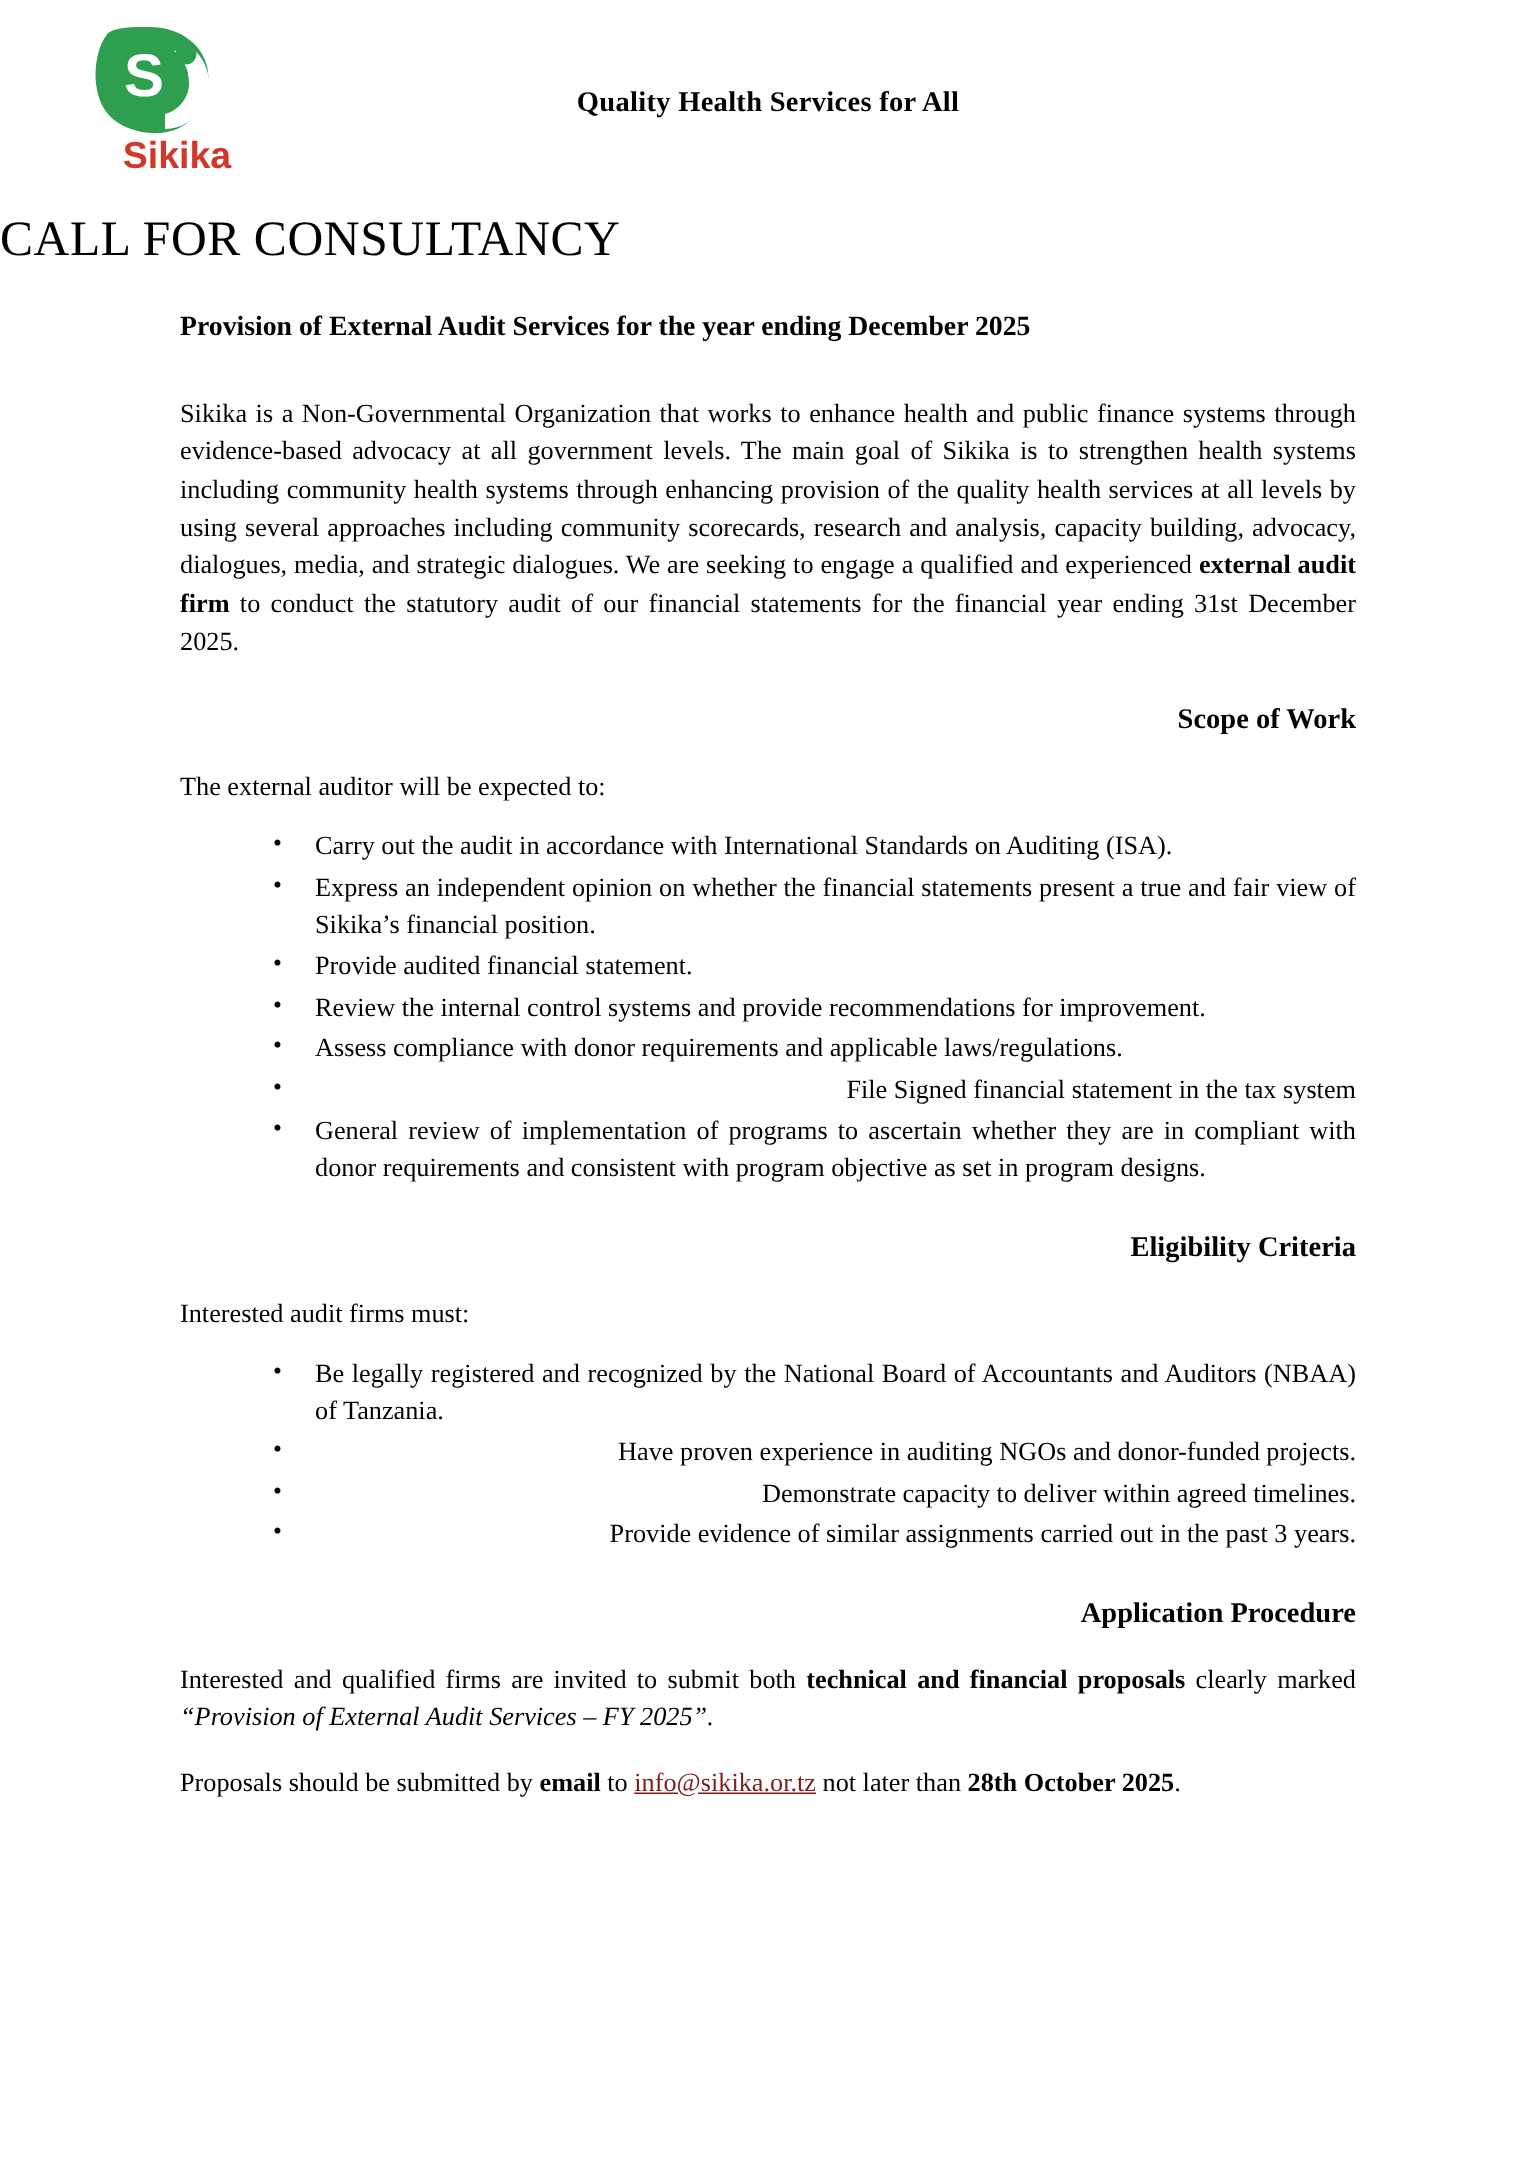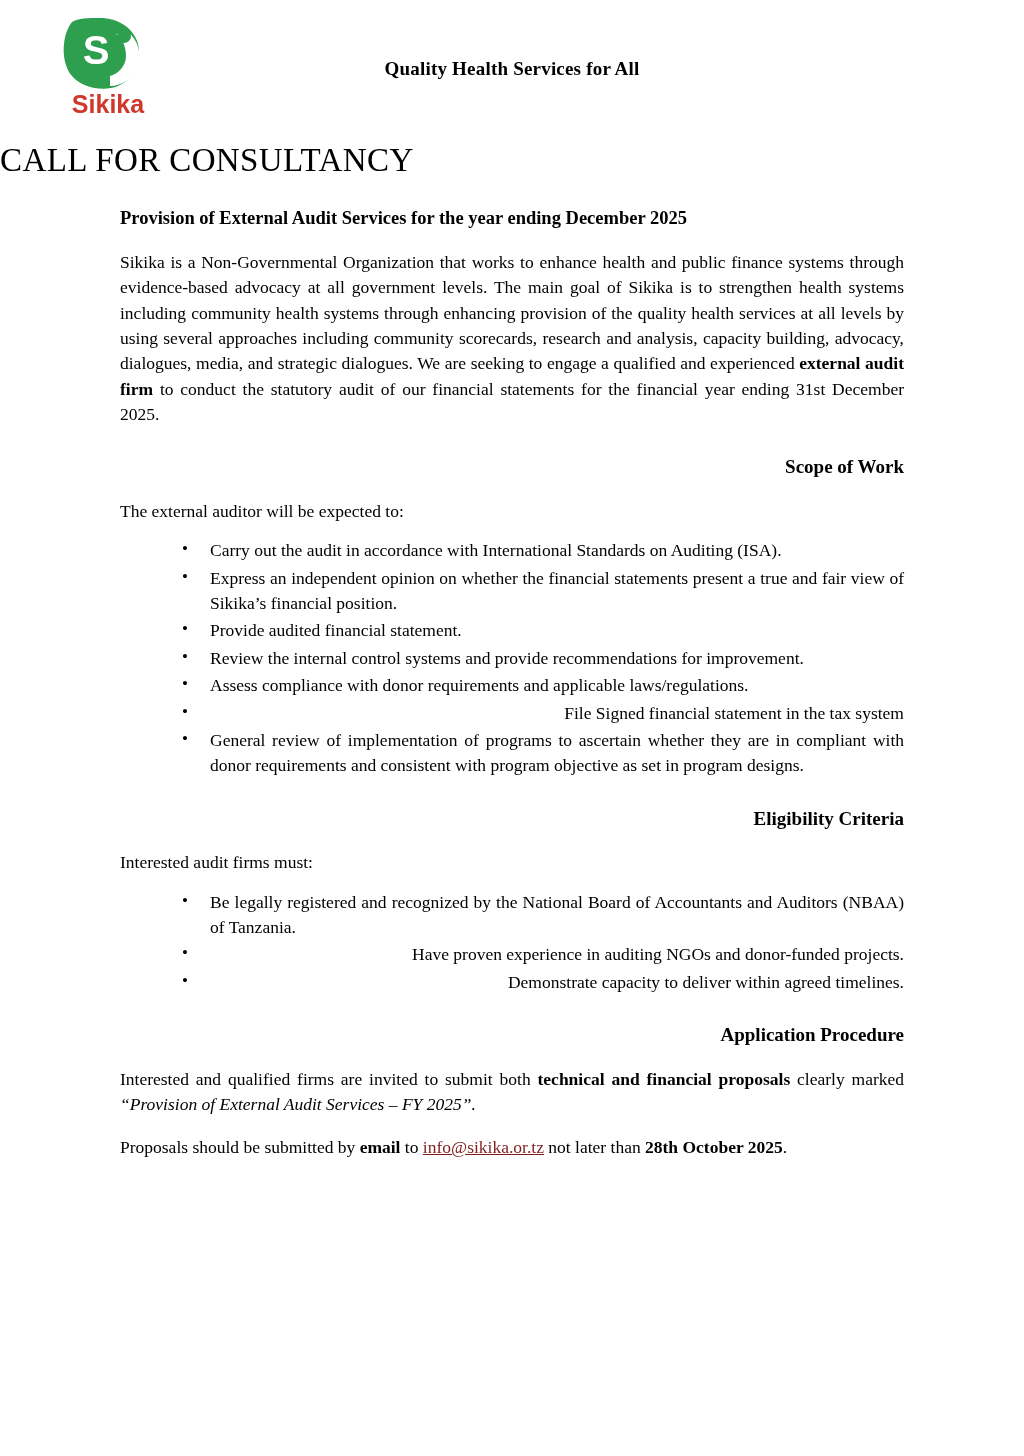--- a/index.html
+++ b/index.html
@@ -60,21 +60,21 @@
   .content {
     margin: 0 auto;
     width: 784px;
     padding-top: 26px;
     font-size: 17.5px;
     line-height: 1.45;
   }
   .subtitle {
     font-weight: bold;
     font-size: 18.5px;
-    margin-bottom: 18px;
+    margin-bottom: 31px;
   }
   p.para {
     margin: 0 0 18px 0;
     text-align: justify;
     text-justify: inter-word;
   }
   h2.section {
     font-weight: bold;
     font-size: 19px;
     margin: 26px 0 18px 0;
@@ -117,21 +117,21 @@
 <div class="page">
 
   <div class="header">
     <div class="logo-wrap">
       <svg class="logo-svg" width="100" height="105" viewBox="0 0 100 105" xmlns="http://www.w3.org/2000/svg">
         <path d="M20 8 C10 20, 8 48, 20 62 C30 74, 52 78, 66 72 C82 65, 90 48, 86 30 C82 14, 66 4, 48 4 C36 4, 26 4, 20 8 Z" fill="#2e9e4f"></path>
         <path d="M76 18 C86 26, 90 40, 86 52 C82 64, 70 72, 58 72 L58 62 C66 60, 74 52, 74 42 C74 32, 70 24, 64 20 Z" fill="#ffffff"></path>
         <circle cx="72" cy="22" r="7" fill="#2e9e4f"></circle>
         <text x="44" y="50" font-family="Liberation Sans, sans-serif" font-size="40" font-weight="bold" fill="#ffffff" text-anchor="middle">S</text>
       </svg>
-      <div style="position:absolute; left:6px; top:76px; width:100px; text-align:center; font-family:'Liberation Sans', sans-serif; font-weight:bold; font-size:25px; color:#d0382a;">Sikika</div>
+      <div style="position:absolute; left:16px; top:76px; width:100px; text-align:center; font-family:'Liberation Sans', sans-serif; font-weight:bold; font-size:25px; color:#d0382a;">Sikika</div>
     </div>
     <div class="header-tagline">Quality Health Services for All</div>
   </div>
 
   <div class="doc-title">CALL FOR CONSULTANCY</div>
 
   <div class="content">
 
     <div class="subtitle">Provision of External Audit Services for the year ending December 2025</div>
 
@@ -148,20 +148,21 @@
       <li class="nojust">File Signed financial statement in the tax system</li>
       <li>General review of implementation of programs to ascertain whether they are in compliant with donor requirements and consistent with program objective as set in program designs.</li>
     </ul>
 
     <h2 class="section">Eligibility Criteria</h2>
     <p class="lead">Interested audit firms must:</p>
     <ul class="bullets">
       <li>Be legally registered and recognized by the National Board of Accountants and Auditors (NBAA) of Tanzania.</li>
       <li class="nojust">Have proven experience in auditing NGOs and donor-funded projects.</li>
       <li class="nojust">Demonstrate capacity to deliver within agreed timelines.</li>
+      <li class="nojust">Provide evidence of similar assignments carried out in the past 3 years.</li>
     </ul>
 
     <h2 class="section">Application Procedure</h2>
     <p class="para"><span>Interested and qualified firms are invited to submit both </span><span class="bold">technical and financial proposals</span><span> clearly marked </span><span class="italic">“Provision of External Audit Services – FY 2025”.</span></p>
 
     <p class="para"><span>Proposals should be submitted by </span><span class="bold">email</span><span> to </span><a class="maillink" href="#">info@sikika.or.tz</a><span>  not later than </span><span class="bold">28th October 2025</span><span>.</span></p>
 
   </div>
 </div>
 

